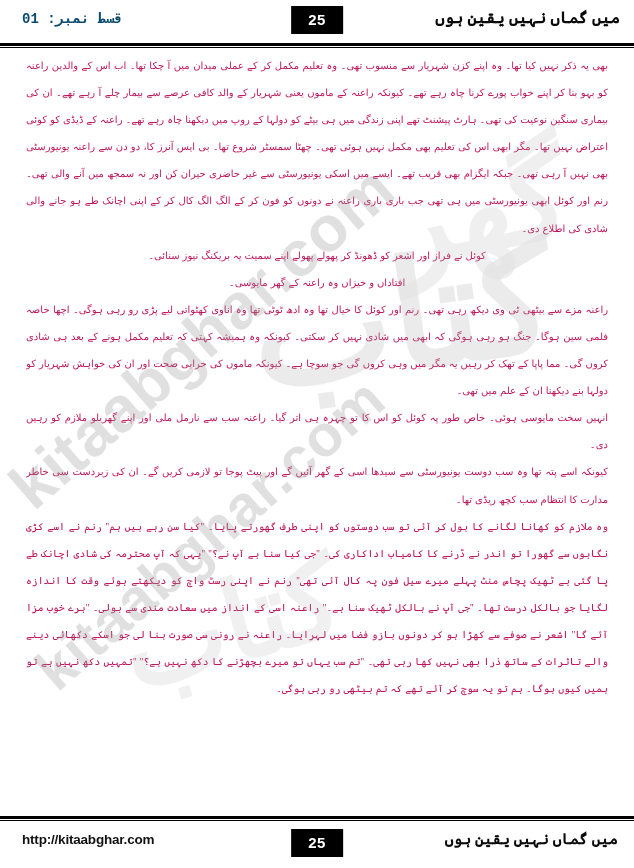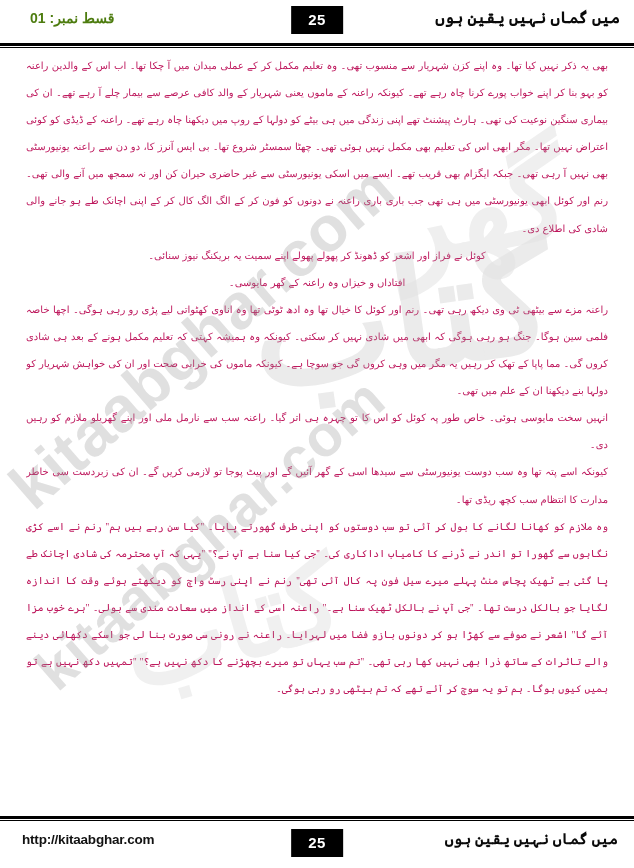--- a/index.html
+++ b/index.html
@@ -37,28 +37,27 @@
     font-weight: 600;
     direction: rtl;
     unicode-bidi: embed;
     letter-spacing: -0.5px;
     color: #0a0a0a;
     white-space: nowrap;
   }
   .hdr-episode {
     position: absolute;
     left: 22px; top: 10px;
-    font-family: Liberation Sans, sans-serif;
+    font-family: Liberation Mono, monospace;
     font-size: 14px;
     font-weight: 700;
     direction: rtl;
     unicode-bidi: embed;
-    color: #4d7c0f;
-    white-space: nowrap;
-    margin-left: 8px;
+    color: #0c4a6e;
+    white-space: nowrap;
   }
   .page-badge {
     position: absolute;
     left: 50%;
     transform: translateX(-50%);
     top: 6px;
     background: #000;
     color: #fff;
     font-family: "Liberation Sans", sans-serif;
     font-weight: 700;

